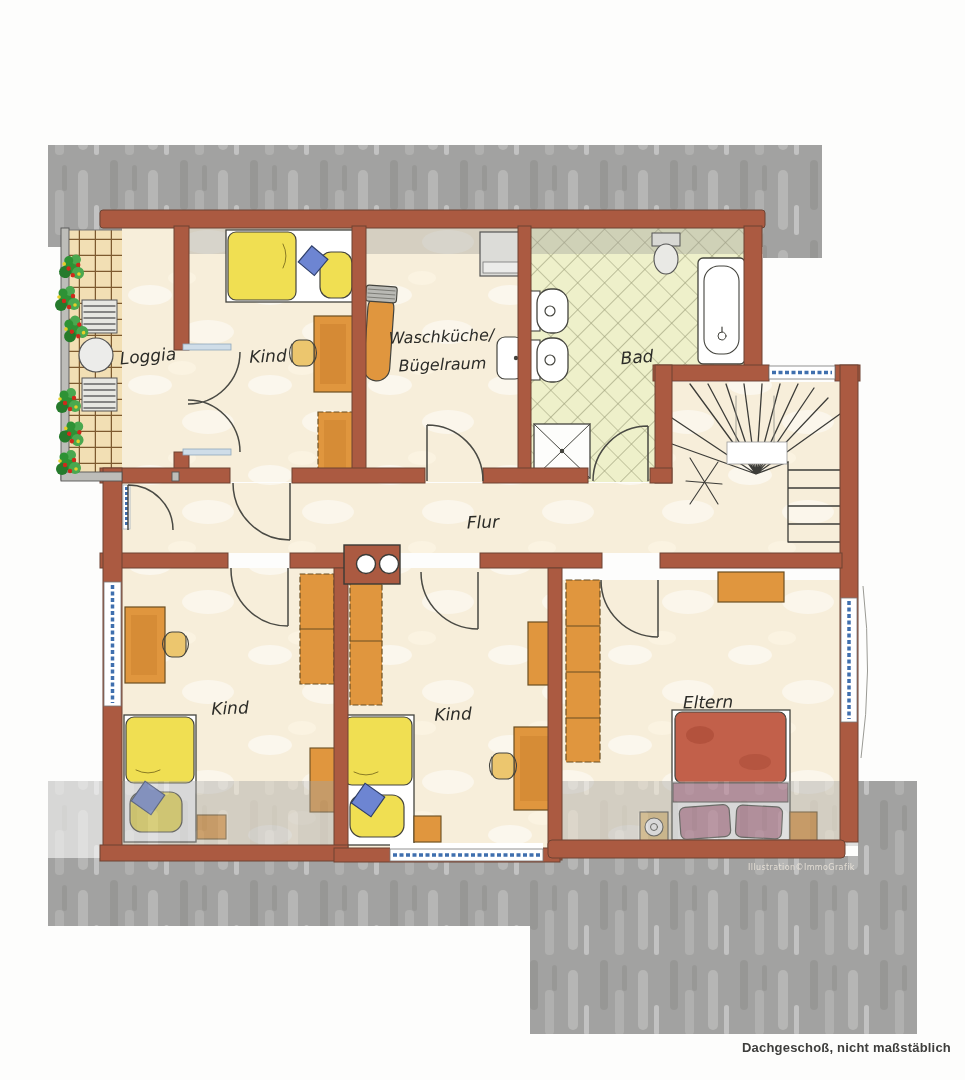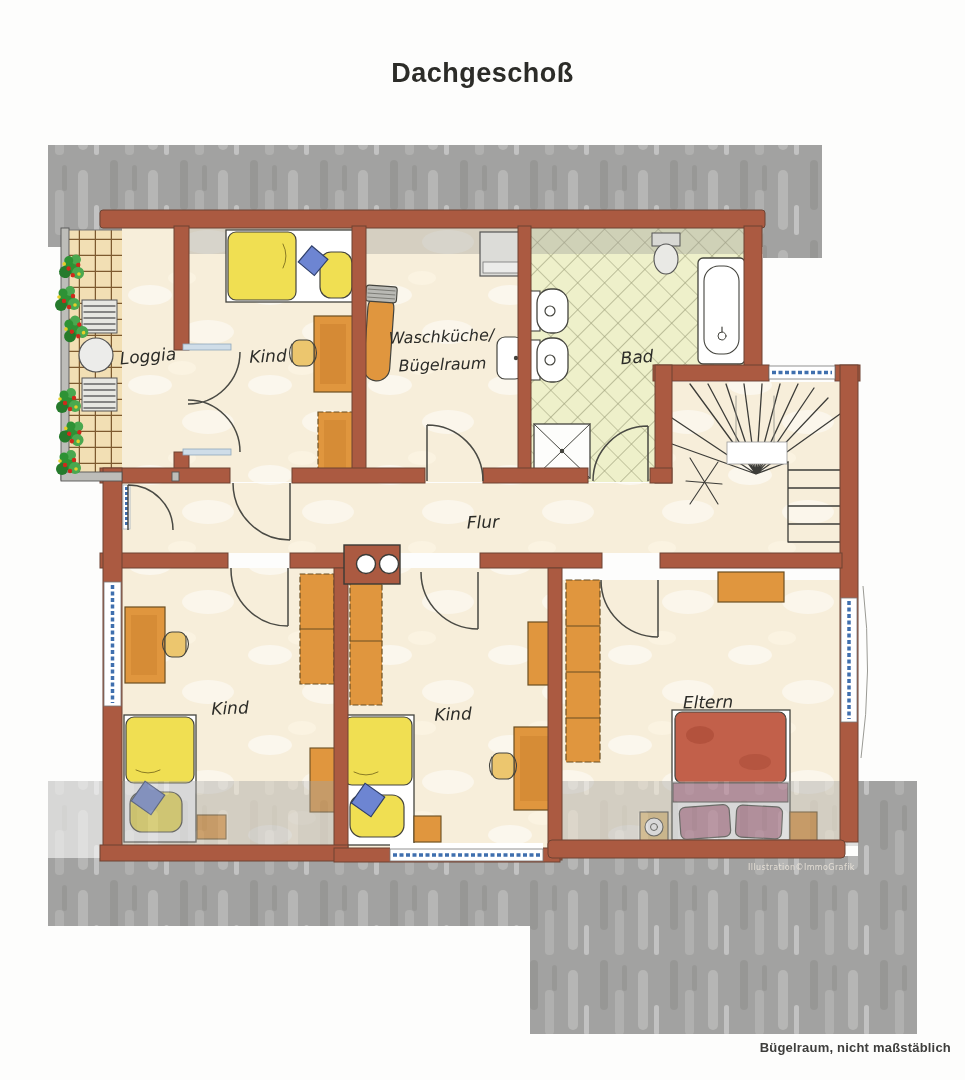--- a/index.html
+++ b/index.html
@@ -300,30 +300,29 @@
   <use href="#bush" x="67" y="298"></use>
   <use href="#bush" x="74" y="328" transform="rotate(-15 74 328)"></use>
   <use href="#bush" x="68" y="400"></use>
   <use href="#bush" x="73" y="432" transform="rotate(20 73 432)"></use>
   <use href="#bush" x="68" y="462"></use>
 </g>
 
 <path d="M863,586 Q873,670 861,758" fill="none" stroke="#9a9a94" stroke-width="1"></path>
 </svg>
 
-<div class="title">Dachgeschoß</div>
 
 <div class="lbl" style="left:148px;top:356px;transform:translate(-50%,-50%) rotate(-5deg);">Loggia</div>
 <div class="lbl" style="left:268px;top:356px;transform:translate(-50%,-50%) rotate(-2deg);">Kind</div>
 <div class="lbl small" style="left:442px;top:351px;transform:translate(-50%,-50%) rotate(-2deg);">
   <span class="ln">Waschküche/</span>
   <span class="ln">Bügelraum</span>
 </div>
 <div class="lbl" style="left:637px;top:357px;transform:translate(-50%,-50%) rotate(-4deg);">Bad</div>
 <div class="lbl" style="left:483px;top:522px;transform:translate(-50%,-50%) rotate(-2deg);">Flur</div>
 <div class="lbl" style="left:230px;top:708px;transform:translate(-50%,-50%) rotate(-2deg);">Kind</div>
 <div class="lbl" style="left:453px;top:714px;transform:translate(-50%,-50%) rotate(-2deg);">Kind</div>
 <div class="lbl" style="left:708px;top:702px;transform:translate(-50%,-50%) rotate(-1deg);">Eltern</div>
 
 <div class="watermark">Illustration©ImmoGrafik</div>
-<div class="caption">Bügelraum, nicht maßstäblich</div>
+<div class="caption">Dachgeschoß, nicht maßstäblich</div>
 
 </div>
 
 </body></html>

